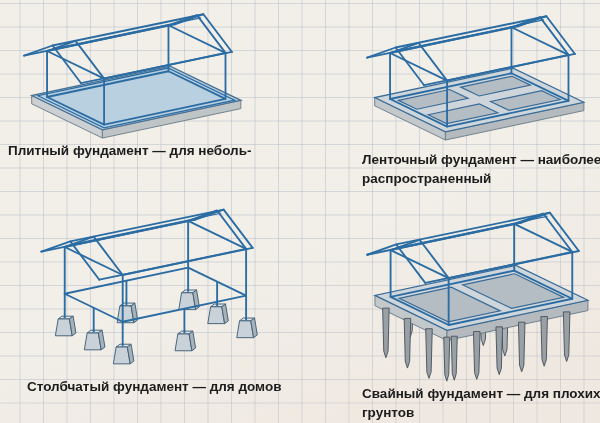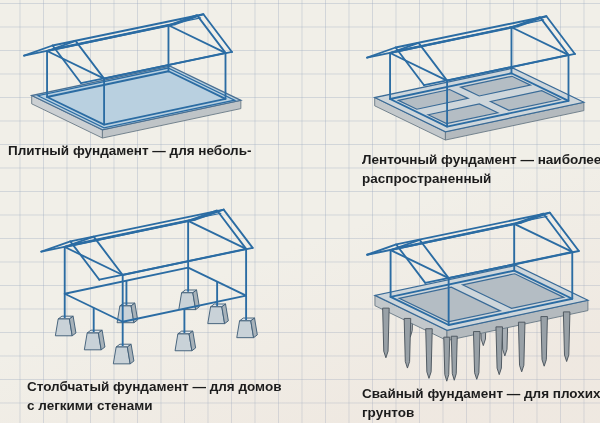--- a/index.html
+++ b/index.html
@@ -119,21 +119,20 @@
       <use href="#pedestal" x="38" y="138"></use>
       <use href="#pedestal" x="69" y="153"></use>
       <use href="#pedestal" x="166" y="154"></use>
       <use href="#pedestal" x="100" y="168"></use>
 
       <path d="M38,112 V138 M69,127 V153 M100,142 V168 M166,128 V154 M232,114 V140 M201,99 V125 M170,84 V110 M104,98 V124" fill="none" stroke="#2b6ca3" stroke-width="2"></path>
       <use href="#house-frame"></use>
     </svg>
     <div class="caption" style="left:8px;top:166px">
       <div>Столбчатый фундамент — для домов</div>
-      <div>с легкими стенами</div>
     </div>
   </div>
 
   <div class="quad" id="q4">
     <svg class="fig" style="left:55px;top:-20px" width="236" height="192" viewBox="0 0 252 205">
 
       <g stroke="#4a545c" stroke-width="1" fill="#a8afb5">
         <use href="#pile-s" x="59" y="108"></use>
         <use href="#pile-s" x="82" y="103"></use>
         <use href="#pile-s" x="127" y="93"></use>

